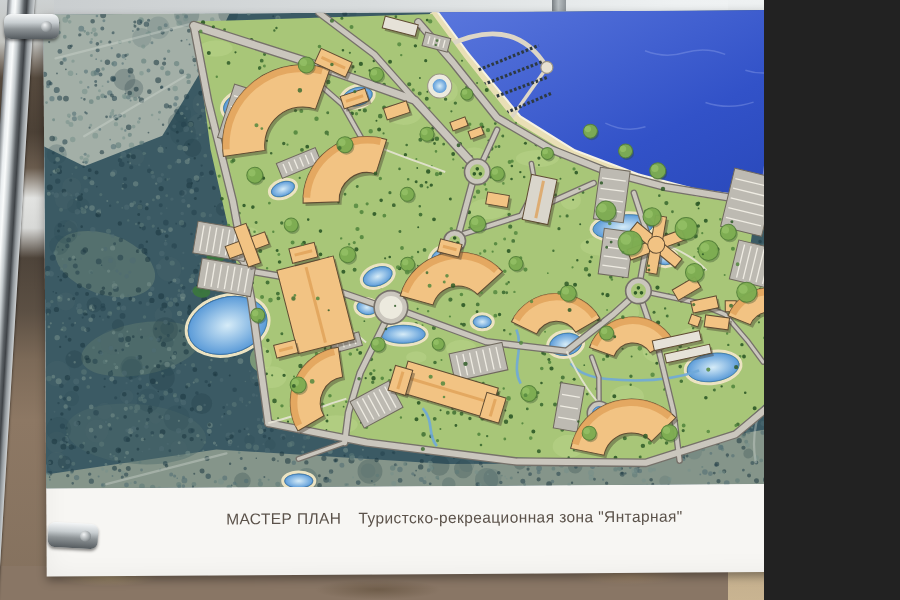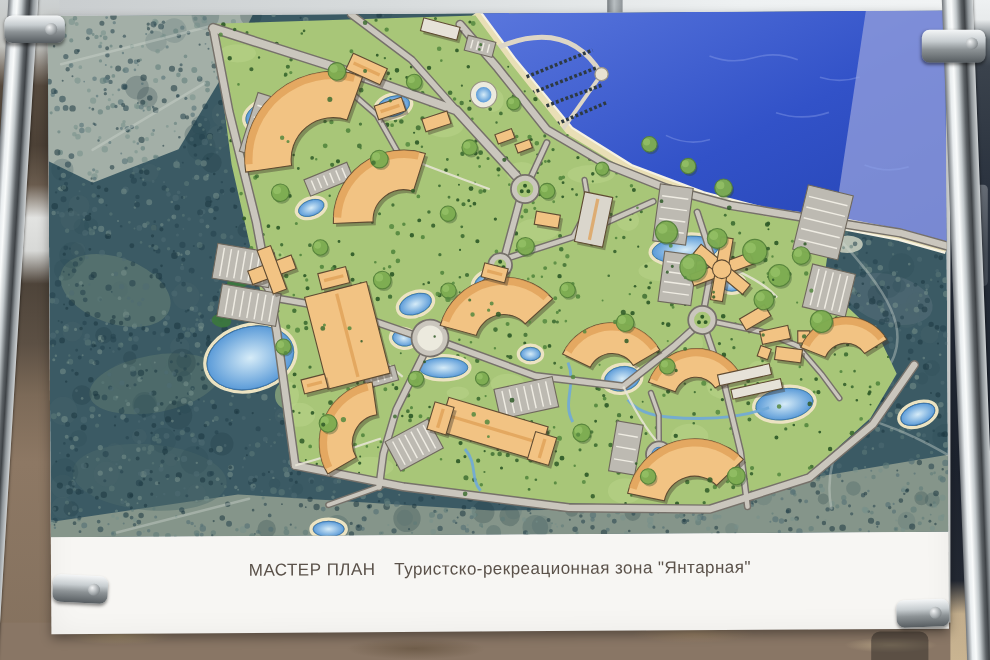--- a/index.html
+++ b/index.html
@@ -1,16 +1,16 @@
 <!DOCTYPE html>
 <html><head>
 <meta charset="utf-8">
 <style>
   html,body{margin:0;padding:0;background:#222;}
-  .stage{position:relative;width:900px;height:600px;overflow:hidden;
+  .stage{position:relative;width:764px;height:600px;overflow:hidden;
          font-family:"Liberation Sans",sans-serif;background:#e9eceb;}
   
   .sky{position:absolute;left:0;top:0;width:900px;height:90px;
        background:linear-gradient(90deg,#c7cbcd 0%,#d8dcdd 40%,#eef1f2 75%,#f2f4f5 100%);}
   .bg-left{position:absolute;left:0;top:0;width:54px;height:600px;
        background:linear-gradient(180deg,
          #cdd1d2 0%,#c2c3bf 7%,#8b837a 10%,
          #564a3e 13%,#4c4136 22%,#6a5c4e 28%,
          #e2e3e1 33%,#d8d9d7 38%,
          #4e443a 43%,#5c5044 52%,#7c6a58 60%,

